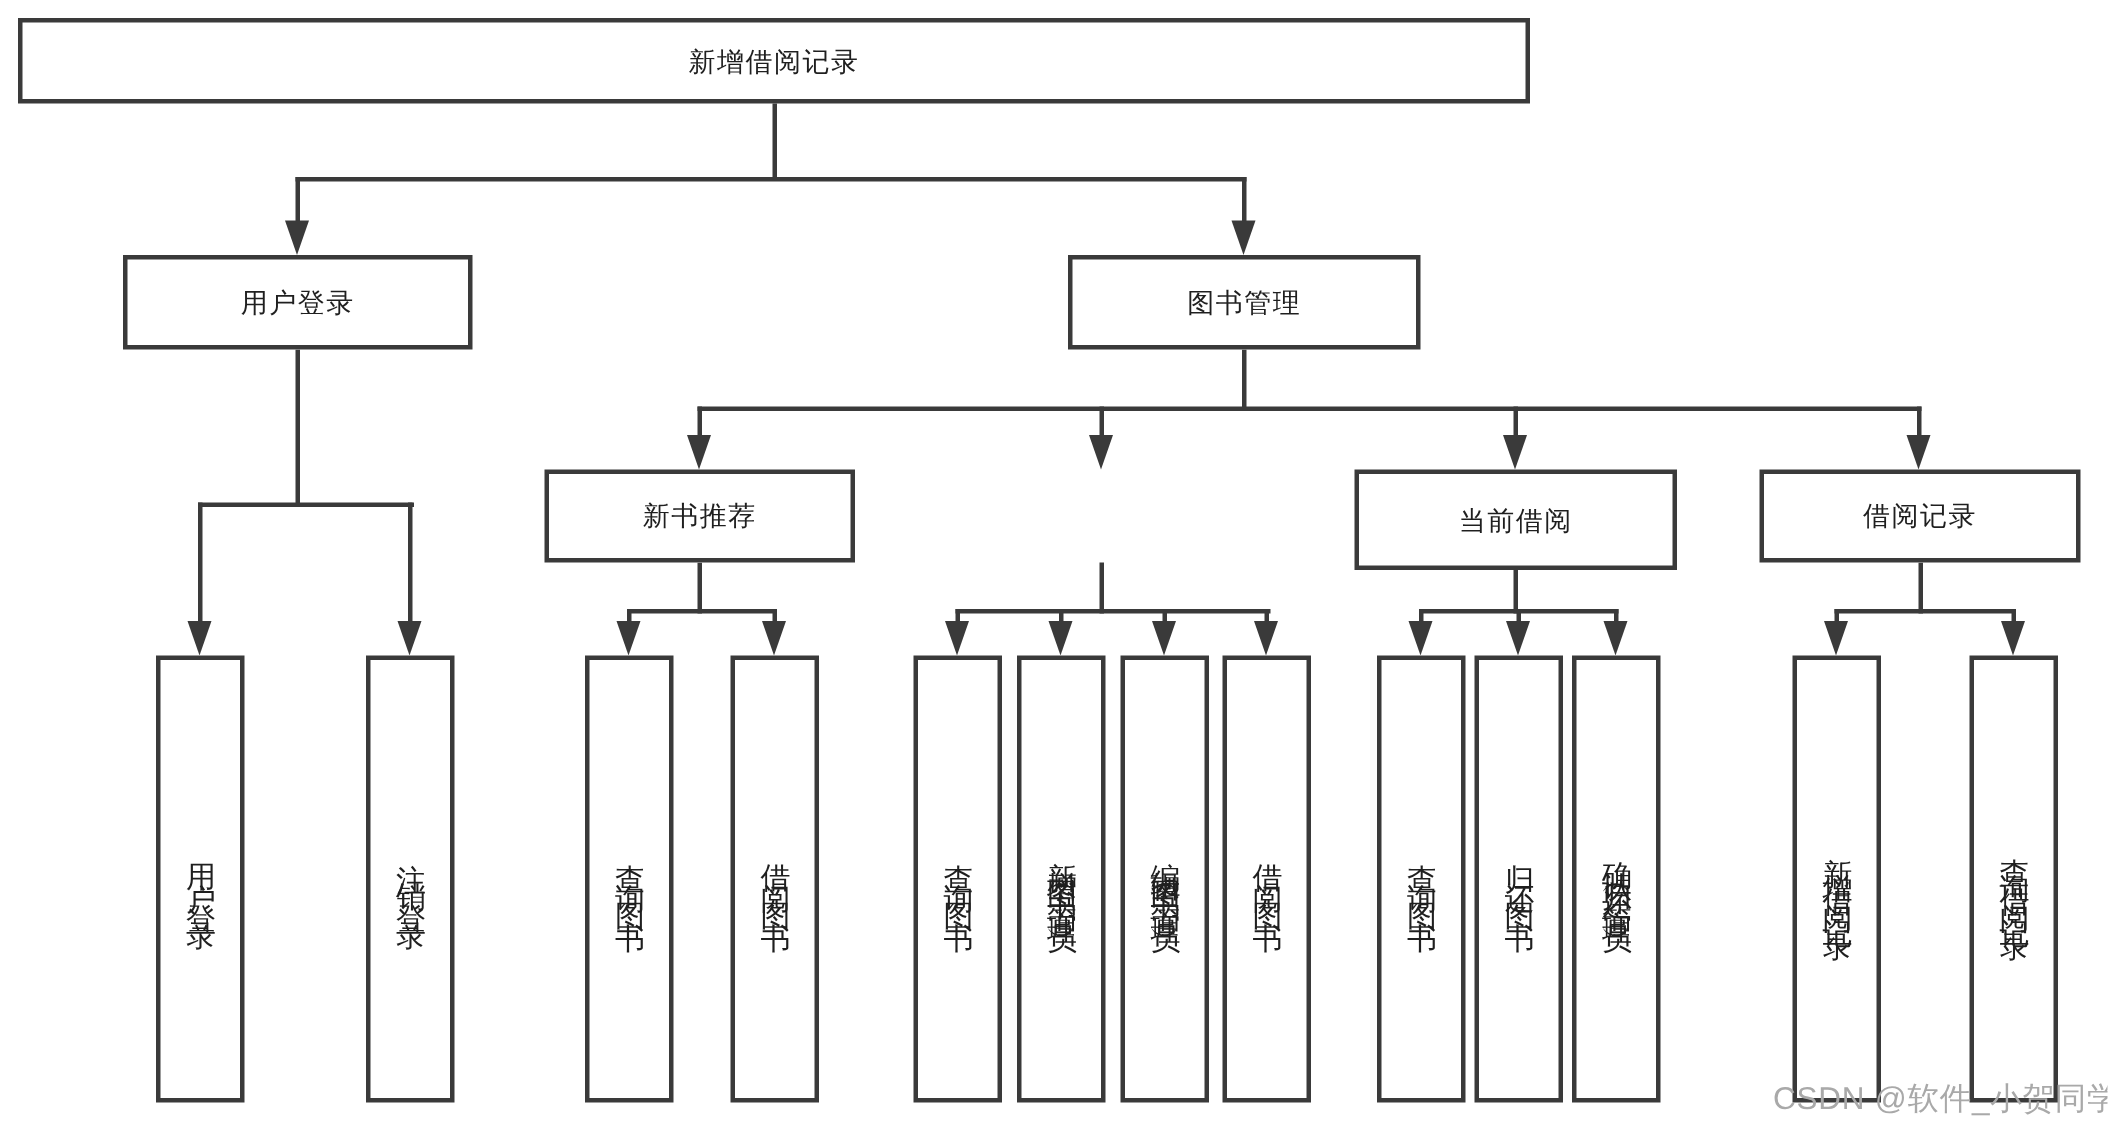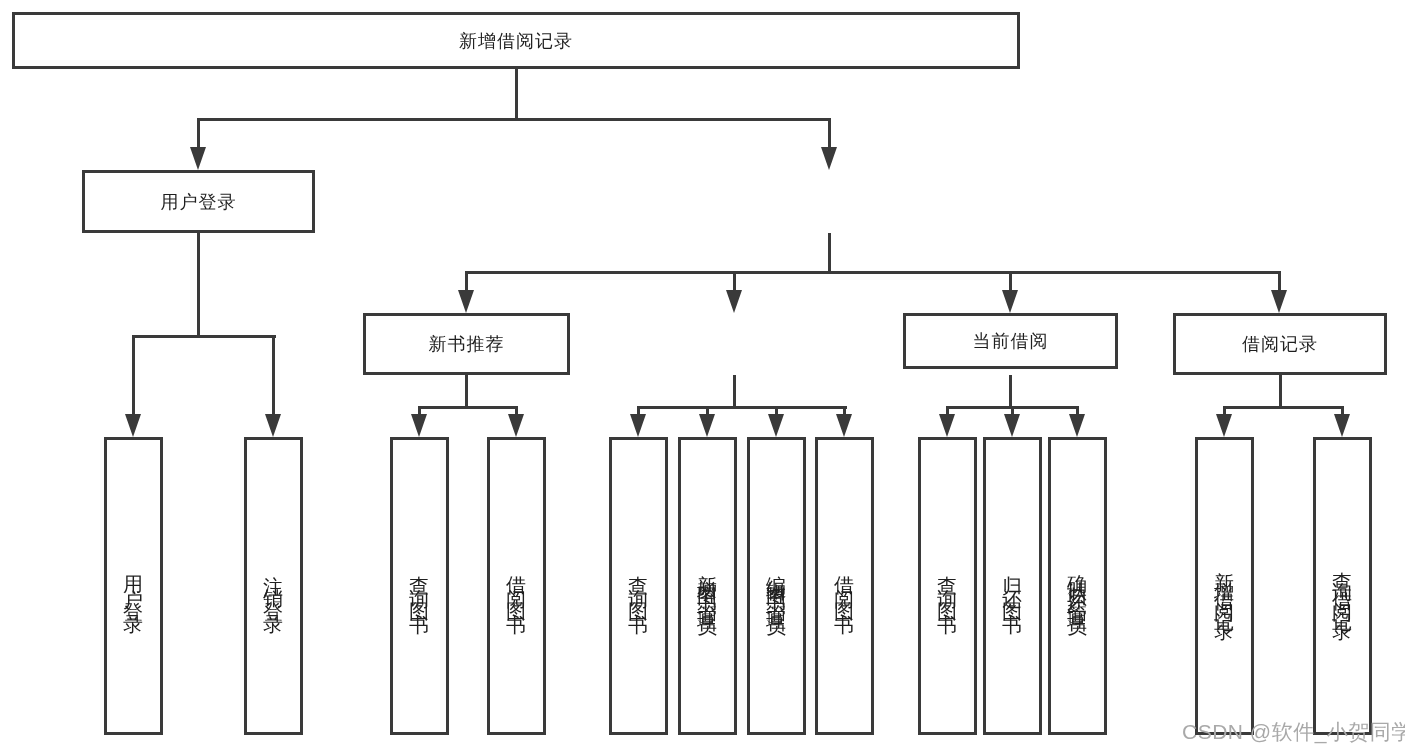--- a/index.html
+++ b/index.html
@@ -66,20 +66,23 @@
   <div class="vline" style="left:515px; top:68px; height:52px;"></div>
   <div class="hline" style="left:197px; top:118px; width:634px;"></div>
   <div class="vline" style="left:197px; top:118px; height:32px;"></div>
   <div class="arrow" style="left:190px; top:147px;"></div>
   <div class="vline" style="left:828px; top:118px; height:32px;"></div>
   <div class="arrow" style="left:821px; top:147px;"></div>
 
   <div class="box" style="left:82px; top:170px; width:233px; height:63px;">
     <span>用户登录</span>
   </div>
+  <div class="box" style="left:712px; top:170px; width:235px; height:63px;">
+    <span>图书管理</span>
+  </div>
 
   <div class="vline" style="left:197px; top:233px; height:105px;"></div>
   <div class="hline" style="left:132px; top:335px; width:144px;"></div>
   <div class="vline" style="left:132px; top:335px; height:82px;"></div>
   <div class="arrow" style="left:125px; top:414px;"></div>
   <div class="vline" style="left:272px; top:335px; height:82px;"></div>
   <div class="arrow" style="left:265px; top:414px;"></div>
 
   <div class="vline" style="left:828px; top:233px; height:41px;"></div>
   <div class="hline" style="left:465px; top:271px; width:816px;"></div>
@@ -88,21 +91,21 @@
   <div class="vline" style="left:733px; top:271px; height:22px;"></div>
   <div class="arrow" style="left:726px; top:290px;"></div>
   <div class="vline" style="left:1009px; top:271px; height:22px;"></div>
   <div class="arrow" style="left:1002px; top:290px;"></div>
   <div class="vline" style="left:1278px; top:271px; height:22px;"></div>
   <div class="arrow" style="left:1271px; top:290px;"></div>
 
   <div class="box" style="left:363px; top:313px; width:207px; height:62px;">
     <span>新书推荐</span>
   </div>
-  <div class="box" style="left:903px; top:313px; width:215px; height:56px;">
+  <div class="box" style="left:903px; top:313px; width:215px; height:67px;">
     <span>当前借阅</span>
   </div>
   <div class="box" style="left:1173px; top:313px; width:214px; height:62px;justify-content:center;">
     <span>借阅记录</span>
   </div>
 
   <div class="vline" style="left:465px; top:375px; height:34px;"></div>
   <div class="hline" style="left:418px; top:406px; width:100px;"></div>
   <div class="vline" style="left:418px; top:406px; height:12px;"></div>
   <div class="arrow" style="left:411px; top:414px;"></div>

